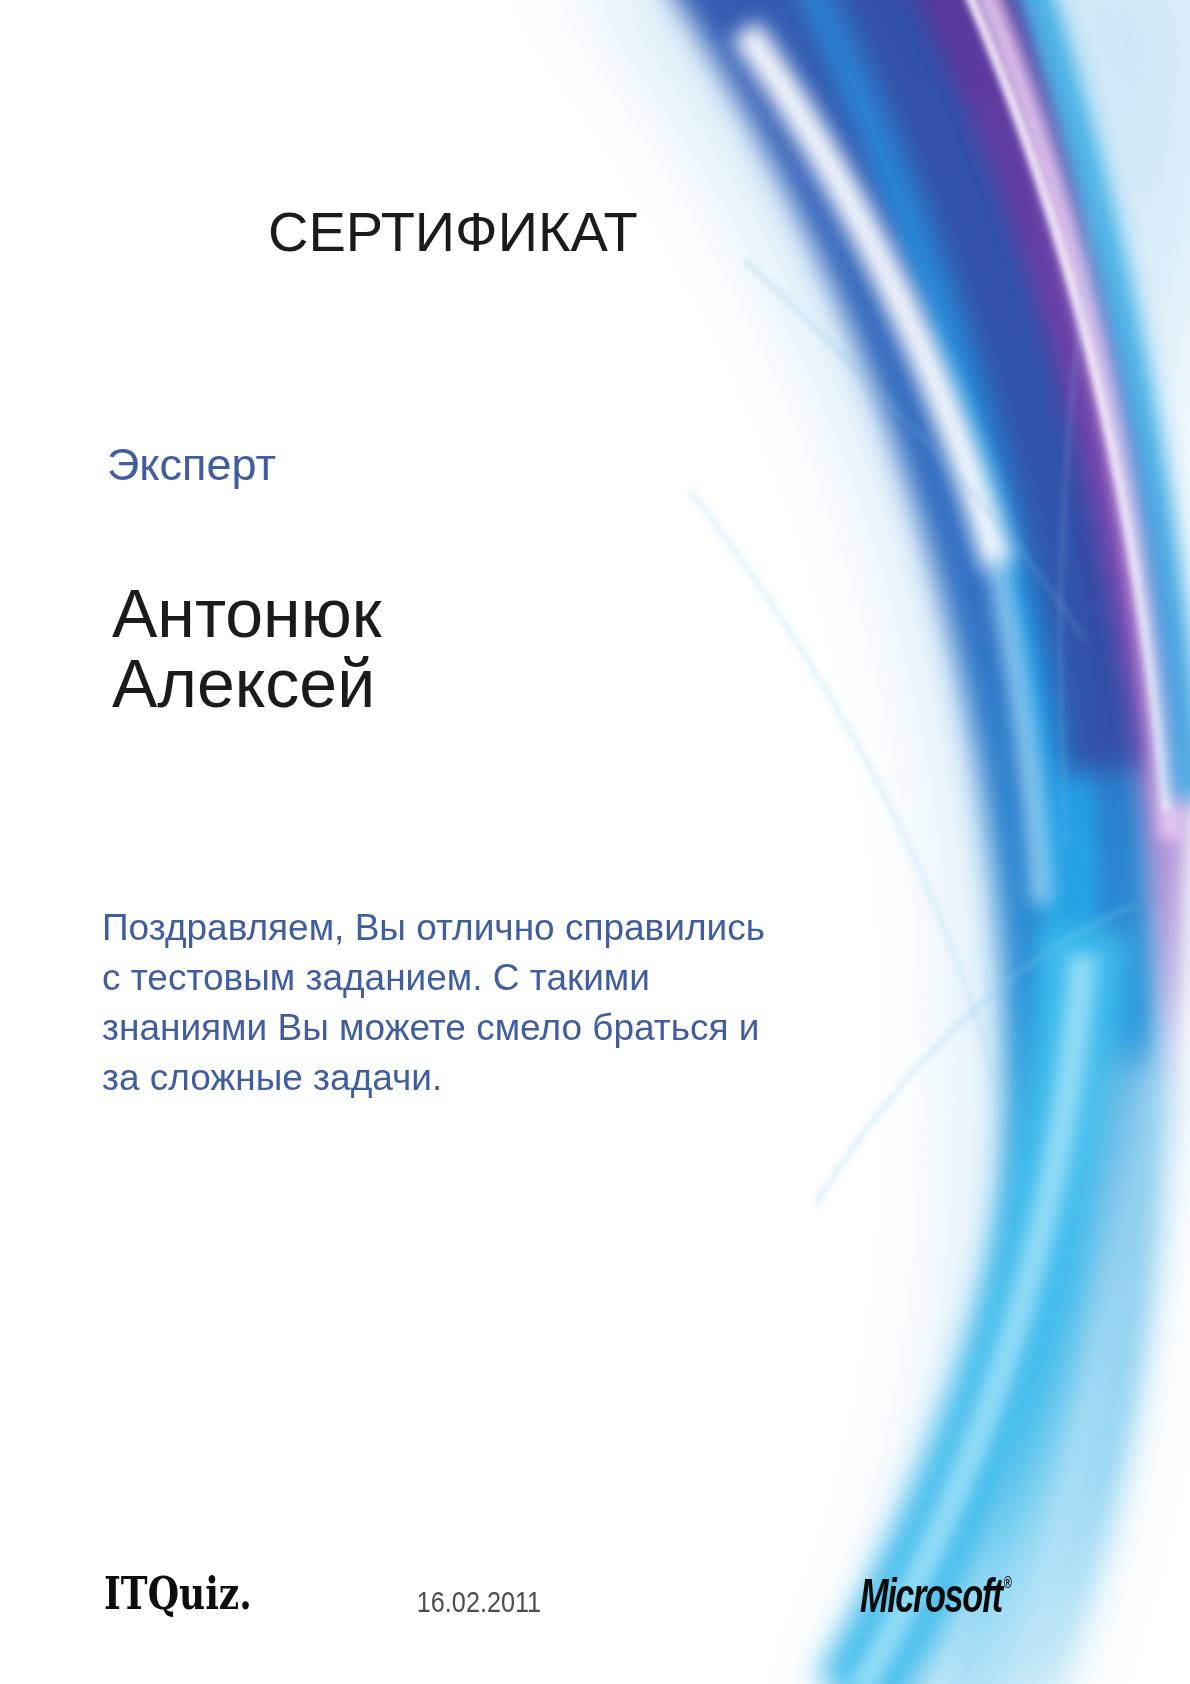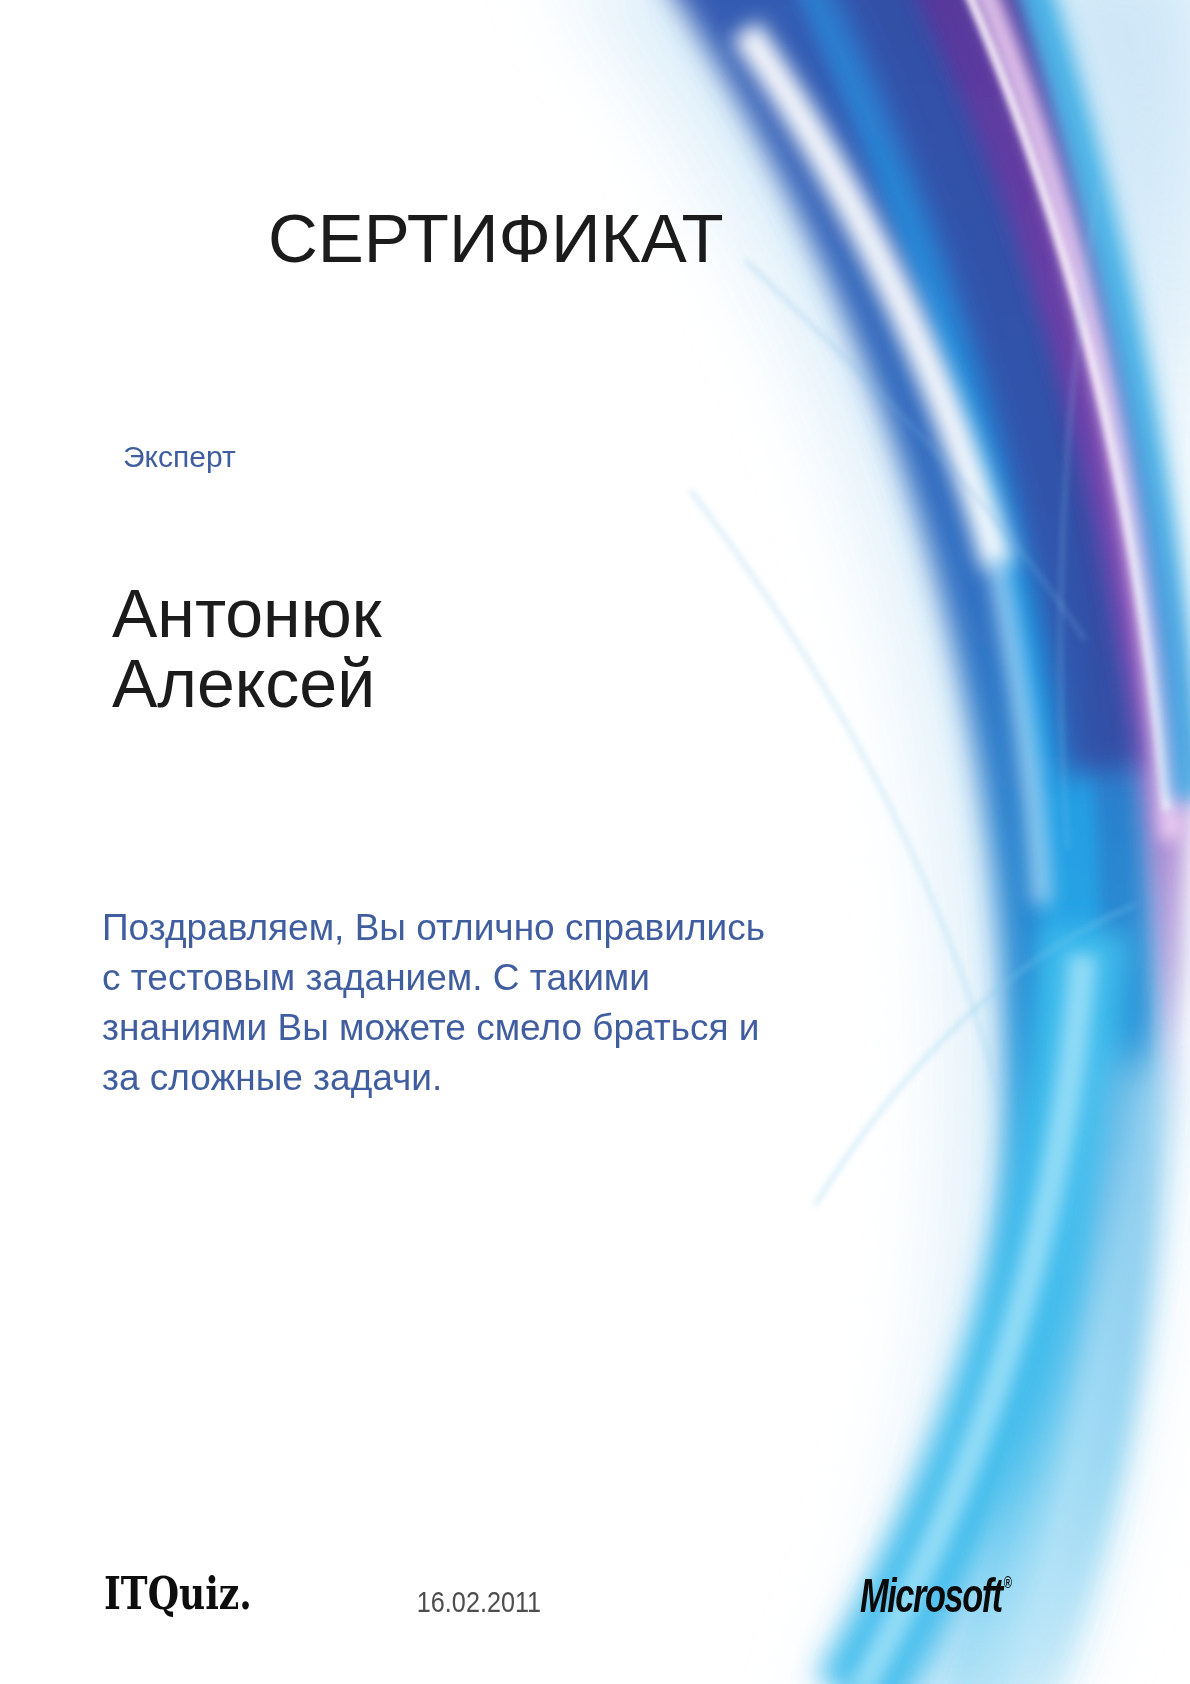--- a/index.html
+++ b/index.html
@@ -10,27 +10,27 @@
     overflow:hidden;
     font-family:"Liberation Sans",sans-serif;
   }
   .swirl{
     position:absolute;left:0;top:0;width:1190px;height:1684px;
     z-index:0;pointer-events:none;
   }
   .layer{position:absolute;z-index:2;}
   .title{
     left:268px;top:204px;
-    font-size:69px;font-weight:300;letter-spacing:0px;
+    font-size:56px;font-weight:300;letter-spacing:0px;
     color:#1b1b1b;line-height:1;white-space:nowrap;
   }
   .qualification{
     left:107px;top:440px;
-    font-size:30px;font-weight:400;
-    color:#405e9f;line-height:1.1;white-space:nowrap;margin-left:16px;
+    font-size:45px;font-weight:400;
+    color:#405e9f;line-height:1.1;white-space:nowrap;
   }
   .recipient{
     left:112px;top:578px;
     font-size:68px;font-weight:400;color:#1b1b1b;
     line-height:70px;white-space:nowrap;
   }
   .message{
     left:102px;top:903px;
     font-size:37px;color:#405e9f;line-height:50px;
   }

